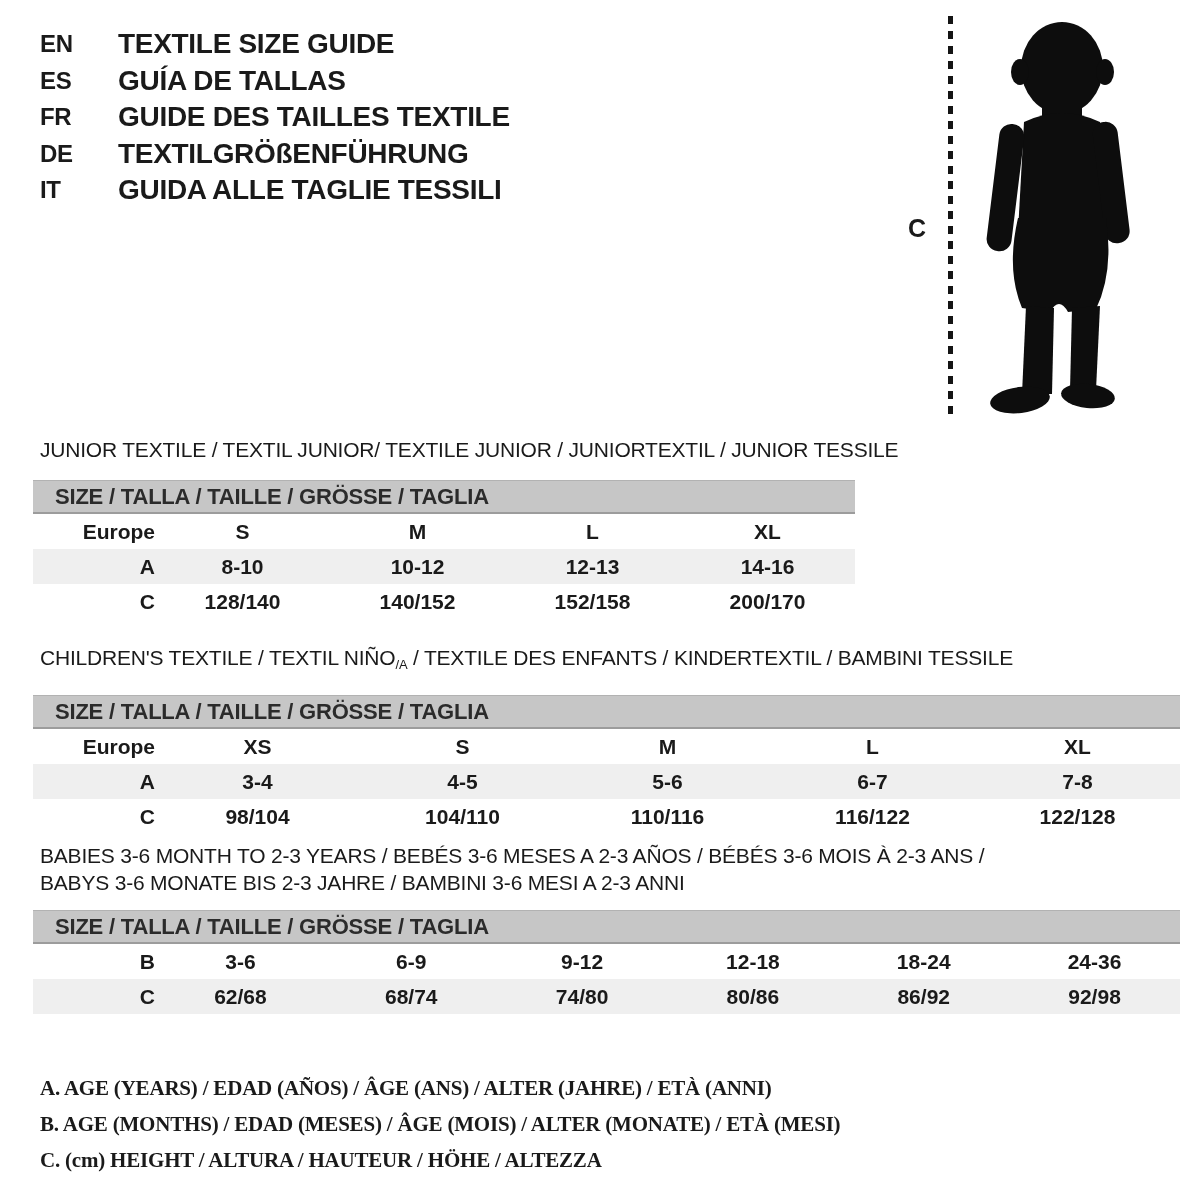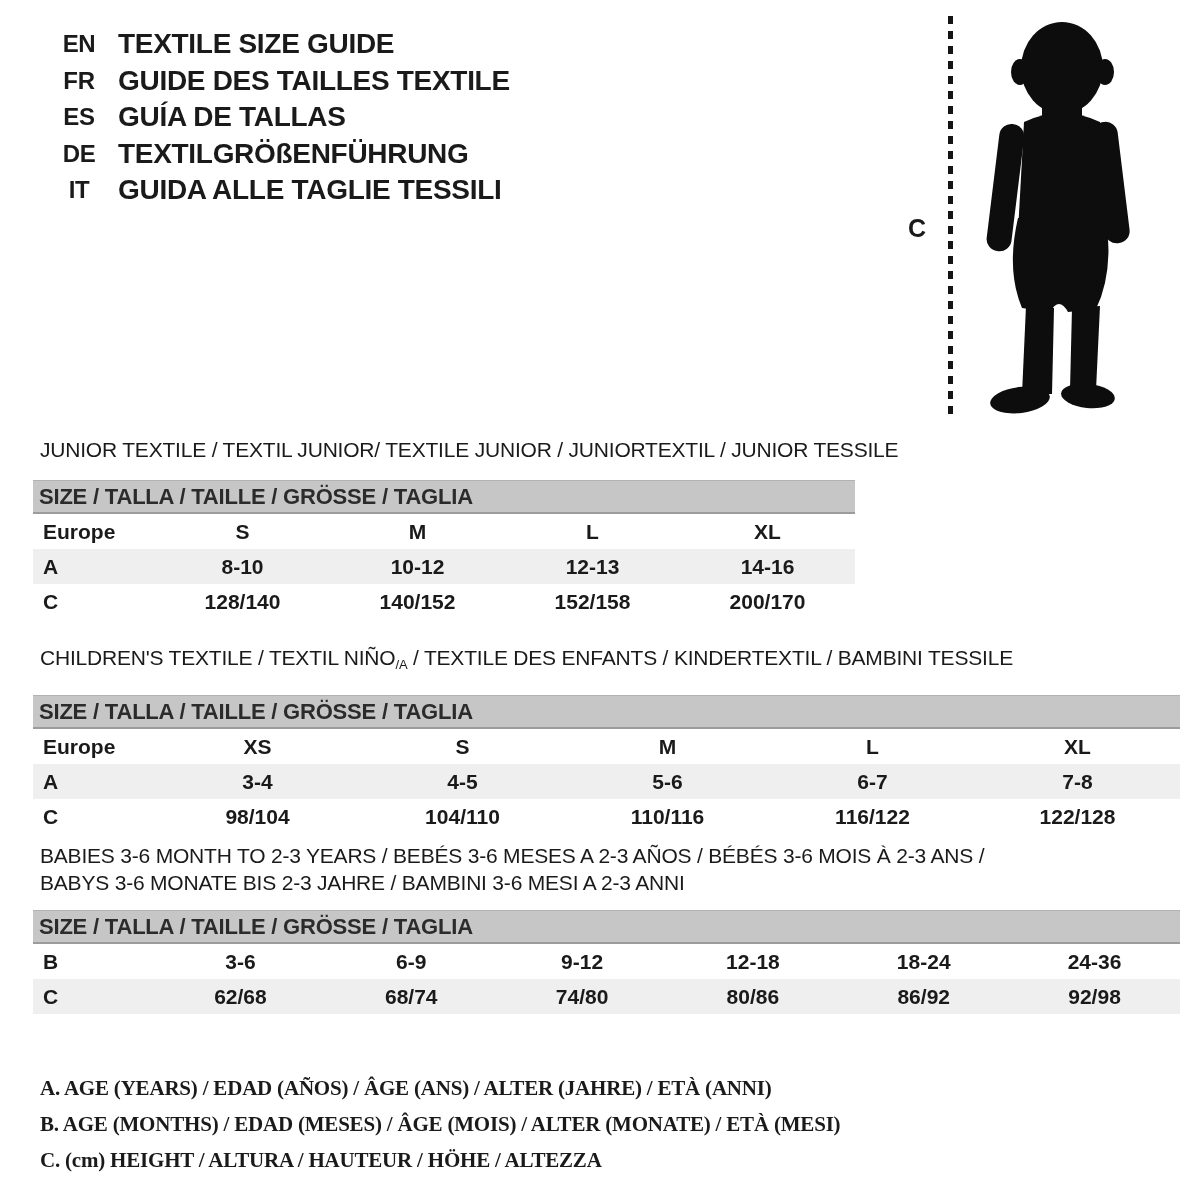--- a/index.html
+++ b/index.html
@@ -13,21 +13,21 @@
     position: relative;
     width: 1200px;
     height: 1200px;
     background: #ffffff;
     overflow: hidden;
     font-weight: 700;
   }
 
   
   .lang-block { position: absolute; left: 40px; top: 26px; }
-  .lang-row { display: flex; height: 36.5px; align-items: center; text-align: center; }
+  .lang-row { display: flex; height: 36.5px; align-items: center; }
   .lang-code { width: 78px; font-size: 24px; letter-spacing: -0.3px; }
   .lang-title { font-size: 28px; letter-spacing: -0.3px; white-space: nowrap; }
 
   
   .dash-line {
     position: absolute; left: 948px; top: 16px; width: 5px; height: 400px;
     background: repeating-linear-gradient(to bottom, #141414 0 8px, transparent 8px 15px);
   }
   .measure-label {
     position: absolute; left: 908px; top: 214px;
@@ -46,49 +46,49 @@
     letter-spacing: -0.2px; white-space: nowrap; font-weight: 400;
   }
   .sec-title .subsize { font-size: 13px; vertical-align: -4px; }
 
   .table { margin-top: 17px; width: 100%; }
   .sec-babies .table { margin-top: 14px; }
 
   .thead {
     height: 31px; line-height: 31px; background: #c6c6c6;
     border-bottom: 2px solid #9c9c9c; border-top: 1px solid #b2b2b2;
-    padding-left: 6px; font-size: 22px; color: #2b2b2b;
+    padding-left: 22px; font-size: 22px; color: #2b2b2b;
     letter-spacing: -0.2px; white-space: nowrap;
   }
   .trow { display: flex; height: 35px; align-items: center; font-size: 21px; }
   .trow.shaded { background: #efefef; }
-  .lbl { width: 112px; padding-left: 10px; }
+  .lbl { width: 112px; padding-left: 10px; text-align: right; }
   .val { flex: 1; text-align: center; }
 
   
   .legend { position: absolute; left: 40px; top: 1070px; font-family: Liberation Serif, serif; }
   .legend-line { font-size: 21px; line-height: 36px; letter-spacing: -0.2px; white-space: nowrap; }
 </style>
 </head>
 <body>
 
 <div class="canvas">
 
   <div class="lang-block">
     <div class="lang-row">
       <span class="lang-code">EN</span>
       <span class="lang-title">TEXTILE SIZE GUIDE</span>
     </div>
     <div class="lang-row">
+      <span class="lang-code">ES</span>
+      <span class="lang-title">GUÍA DE TALLAS</span>
+    </div>
+    <div class="lang-row">
       <span class="lang-code">FR</span>
       <span class="lang-title">GUIDE DES TAILLES TEXTILE</span>
-    </div>
-    <div class="lang-row">
-      <span class="lang-code">ES</span>
-      <span class="lang-title">GUÍA DE TALLAS</span>
     </div>
     <div class="lang-row">
       <span class="lang-code">DE</span>
       <span class="lang-title">TEXTILGRÖßENFÜHRUNG</span>
     </div>
     <div class="lang-row">
       <span class="lang-code">IT</span>
       <span class="lang-title">GUIDA ALLE TAGLIE TESSILI</span>
     </div>
   </div>

